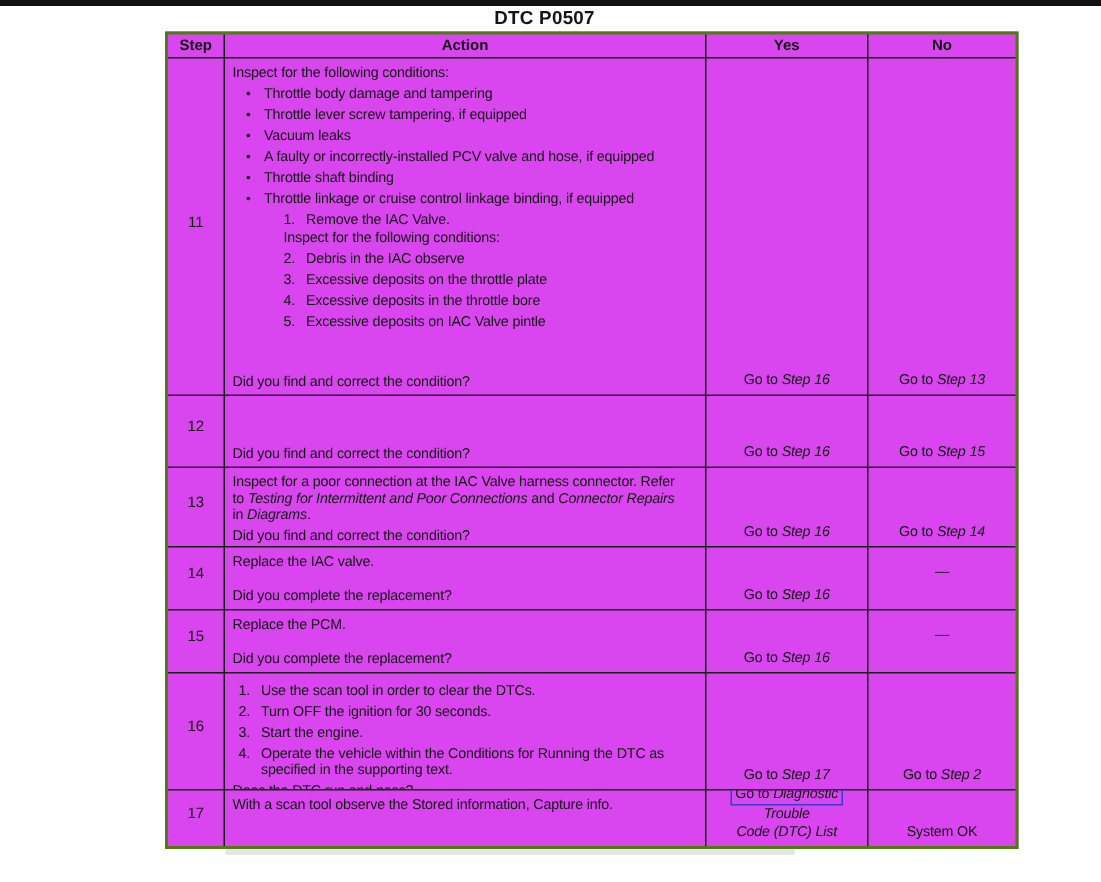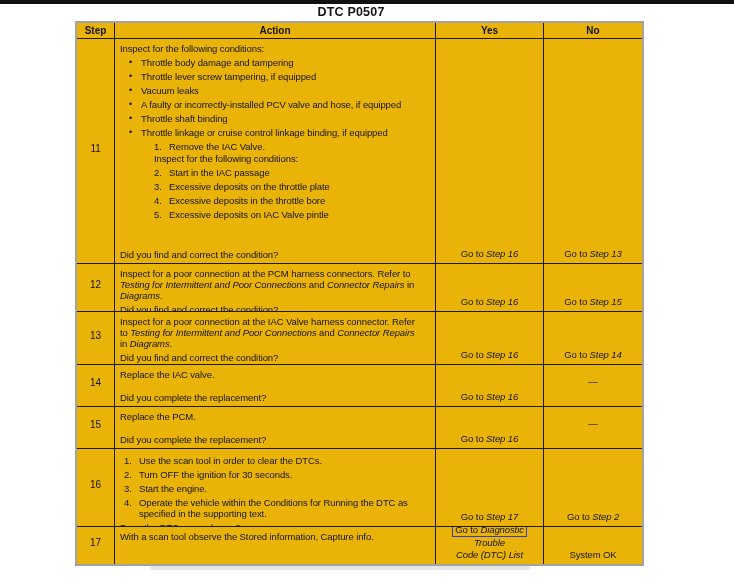--- a/index.html
+++ b/index.html
@@ -2,30 +2,30 @@
 <html><head>
 <meta charset="utf-8">
 <style>
   * { margin:0; padding:0; box-sizing:border-box; }
   html,body { width:734px; height:588px; background:#ffffff; overflow:hidden; }
   body { font-family:"Liberation Sans", sans-serif; color:#141414; position:relative; }
 
   .top-bar { position:absolute; top:0; left:0; width:734px; height:4px; background:#111; }
 
   .doc-title {
-    position:absolute; top:5px; left:0; width:702px; text-align:center;
+    position:absolute; top:5px; left:12px; width:702px; text-align:center;
     font-size:12.5px; font-weight:bold; letter-spacing:.2px;
   }
 
   .dtc-table {
-    position:absolute; left:75px; top:21px;
+    position:absolute; left:110px; top:21px;
     display:grid;
     grid-template-columns:38px 321px 108px 98px;
-    border:2px solid #a3a3a3;
-    background:#eab308;
+    border:2px solid #4d7c0f;
+    background:#d946ef;
     font-size:9.5px; letter-spacing:-0.1px; line-height:11px;
   }
   .t-row { display:contents; }
   .cell { border-right:1px solid #1a1a1a; border-bottom:1px solid #1a1a1a; overflow:hidden; }
   .cell.last-col { border-right:none; }
   .t-row.last-row > .cell { border-bottom:none; }
 
   
   .hdr-row  > .cell { height:16px; }
   .row-11 > .cell { height:225px; }
@@ -106,42 +106,41 @@
         </div>
         <div class="num">
           <span class="nlab">1.</span>
           <span class="ntxt">Remove the IAC Valve.</span>
         </div>
         <div class="num cont">
           <span class="ntxt">Inspect for the following conditions:</span>
         </div>
         <div class="num">
           <span class="nlab">2.</span>
-          <span class="ntxt">Start in the IAC passage</span>
+          <span class="ntxt">Debris in the IAC observe</span>
         </div>
         <div class="num">
           <span class="nlab">3.</span>
           <span class="ntxt">Excessive deposits on the throttle plate</span>
         </div>
         <div class="num">
           <span class="nlab">4.</span>
           <span class="ntxt">Excessive deposits in the throttle bore</span>
         </div>
         <div class="num">
           <span class="nlab">5.</span>
           <span class="ntxt">Excessive deposits on IAC Valve pintle</span>
         </div>
         <div class="question">Did you find and correct the condition?</div>
       </div><div class="cell decision">
         <div class="goto-line"><span>Go to </span><i>Step 16</i></div>
       </div><div class="cell decision last-col">
         <div class="goto-line"><span>Go to </span><i>Step 13</i></div>
       </div></div>
     <div class="t-row row-12"><div class="cell step-cell">12</div><div class="cell action-cell">
-        <div class="txt"><span>Inspect for a poor connection at the PCM harness connectors. Refer to </span><i>Testing for Intermittent and Poor Connections</i><span> and </span><i>Connector Repairs</i><span> in </span><i>Diagrams</i><span>.</span></div>
         <div class="question">Did you find and correct the condition?</div>
       </div><div class="cell decision">
         <div class="goto-line"><span>Go to </span><i>Step 16</i></div>
       </div><div class="cell decision last-col">
         <div class="goto-line"><span>Go to </span><i>Step 15</i></div>
       </div></div>
     <div class="t-row row-13"><div class="cell step-cell">13</div><div class="cell action-cell">
         <div class="txt"><span>Inspect for a poor connection at the IAC Valve harness connector. Refer to </span><i>Testing for Intermittent and Poor Connections</i><span> and </span><i>Connector Repairs</i><span> in </span><i>Diagrams</i><span>.</span></div>
         <div class="question">Did you find and correct the condition?</div>
       </div><div class="cell decision">

